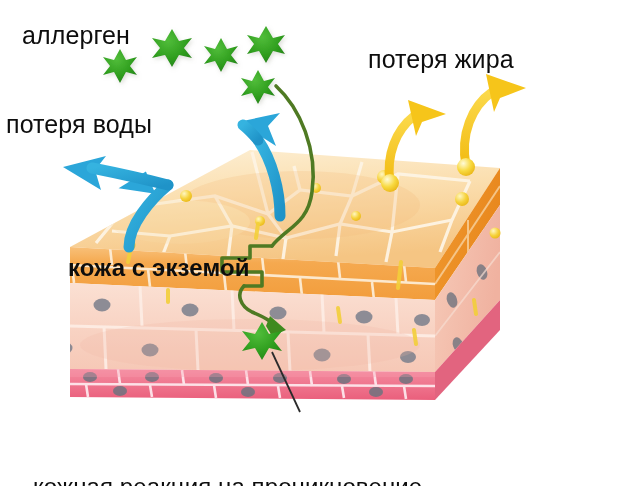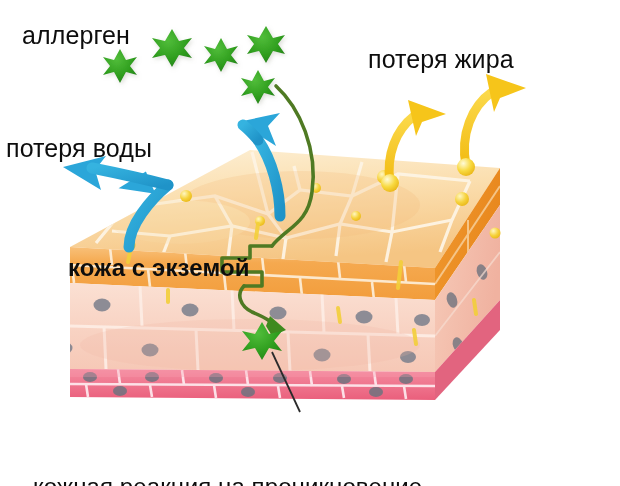--- a/index.html
+++ b/index.html
@@ -39,21 +39,20 @@
   }
   #label-allergen {
     left: 22px;
     top: 21px;
     font-size: 25px;
   }
   #label-water-loss {
     left: 6px;
     top: 110px;
     font-size: 25px;
-    margin-top: 24px;
   }
   #label-fat-loss {
     left: 368px;
     top: 45px;
     font-size: 25px;
   }
   #label-eczema-skin {
     left: 68px;
     top: 254px;
     font-size: 24px;

